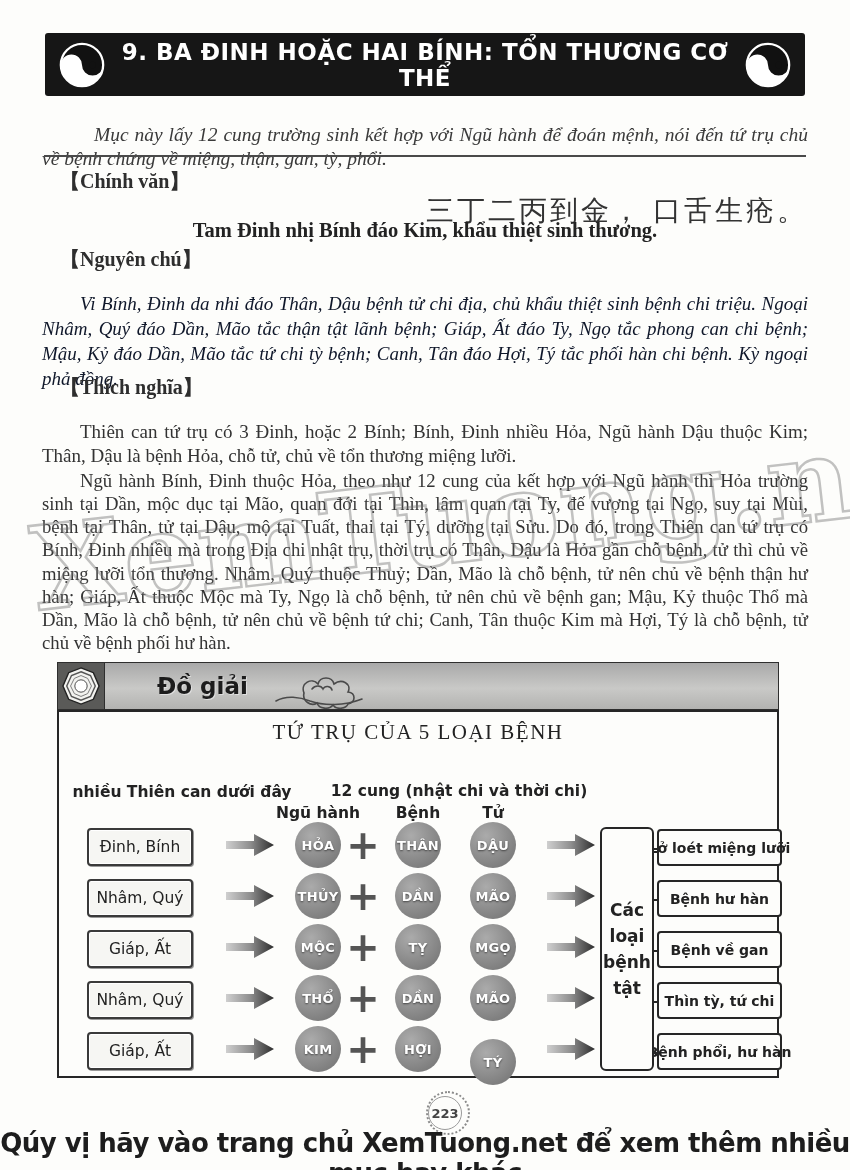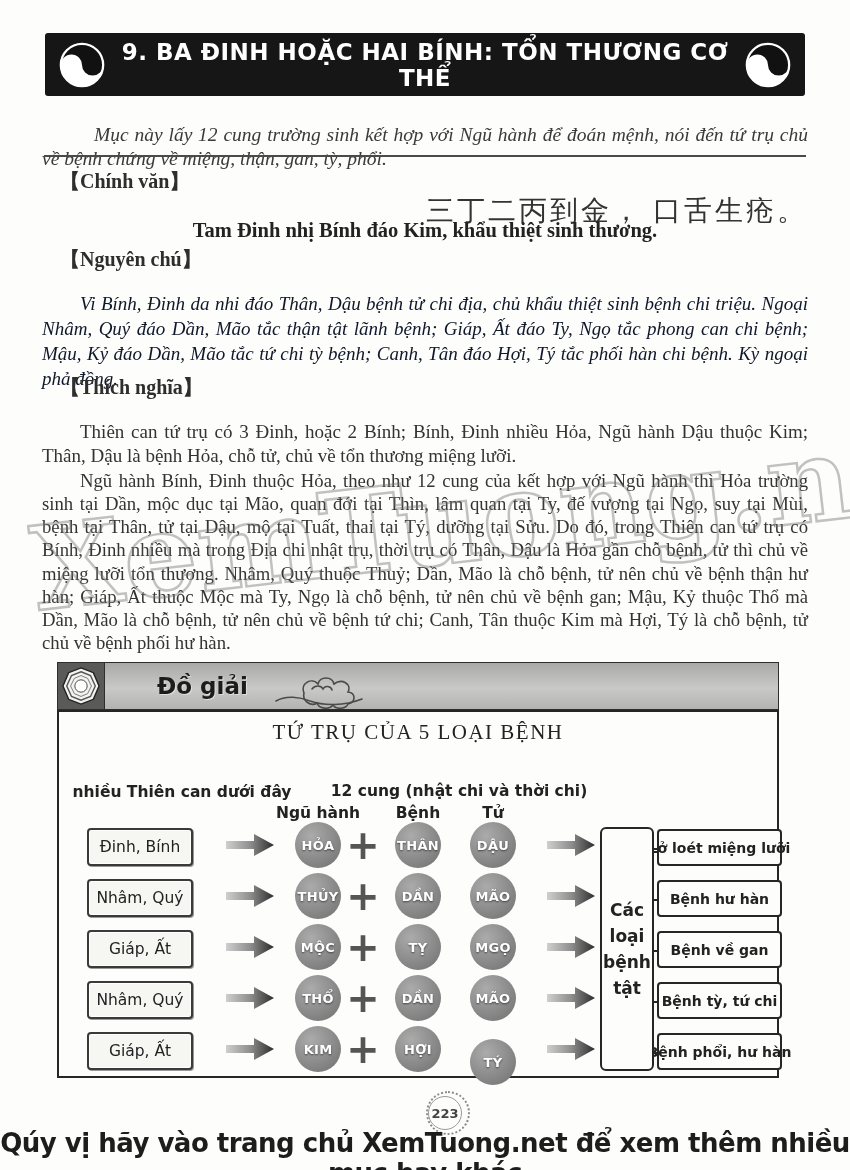--- a/index.html
+++ b/index.html
@@ -270,21 +270,21 @@
     <svg class="arrow a1" style="top:272px" viewBox="0 0 52 28">
         <path d="M2,10 L30,10 L30,3 L50,14 L30,25 L30,18 L2,18 Z" fill="url(#ag)"></path>
       </svg>
     <div class="circle c1" style="top:263px">THỔ</div>
     <div class="plus" style="top:263px">+</div>
     <div class="circle c2" style="top:263px">DẦN</div>
     <div class="circle c3" style="top:263px">MÃO</div>
     <svg class="arrow a2" style="top:272px" viewBox="0 0 52 28">
         <path d="M2,10 L30,10 L30,3 L50,14 L30,25 L30,18 L2,18 Z" fill="url(#ag)"></path>
       </svg>
-    <div class="result-box" style="top:270px">Bệnh tỳ, tứ chi</div>
+    <div class="result-box" style="top:270px">Thìn tỳ, tứ chi</div>
   </div>
 
   <div>
     <div class="stem-box" style="top:320px">Giáp, Ất</div>
     <svg class="arrow a1" style="top:323px" viewBox="0 0 52 28">
         <path d="M2,10 L30,10 L30,3 L50,14 L30,25 L30,18 L2,18 Z" fill="url(#ag)"></path>
       </svg>
     <div class="circle c1" style="top:314px">KIM</div>
     <div class="plus" style="top:314px">+</div>
     <div class="circle c2" style="top:314px">HỢI</div>

